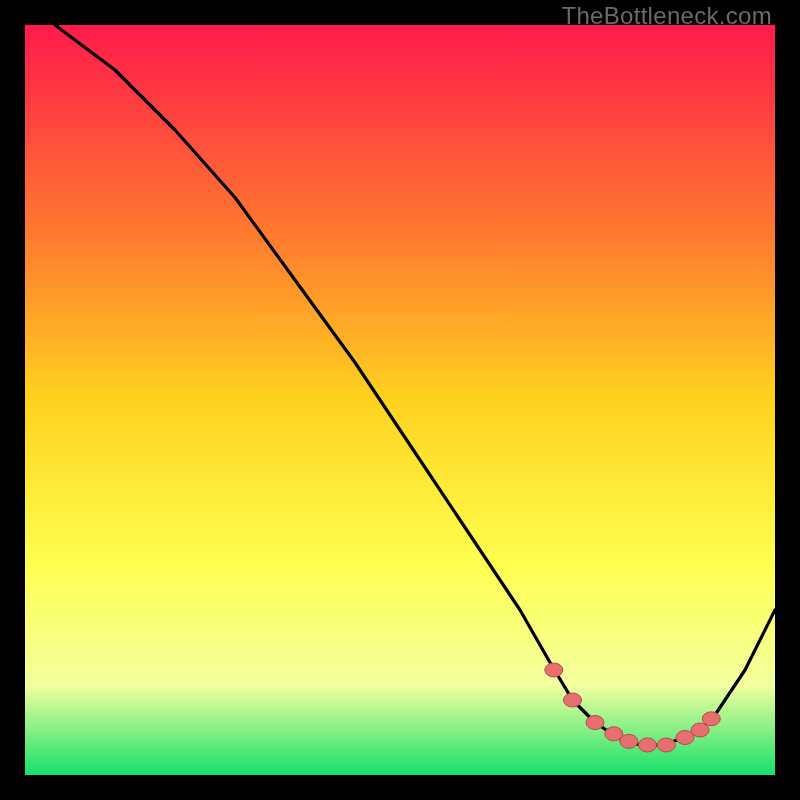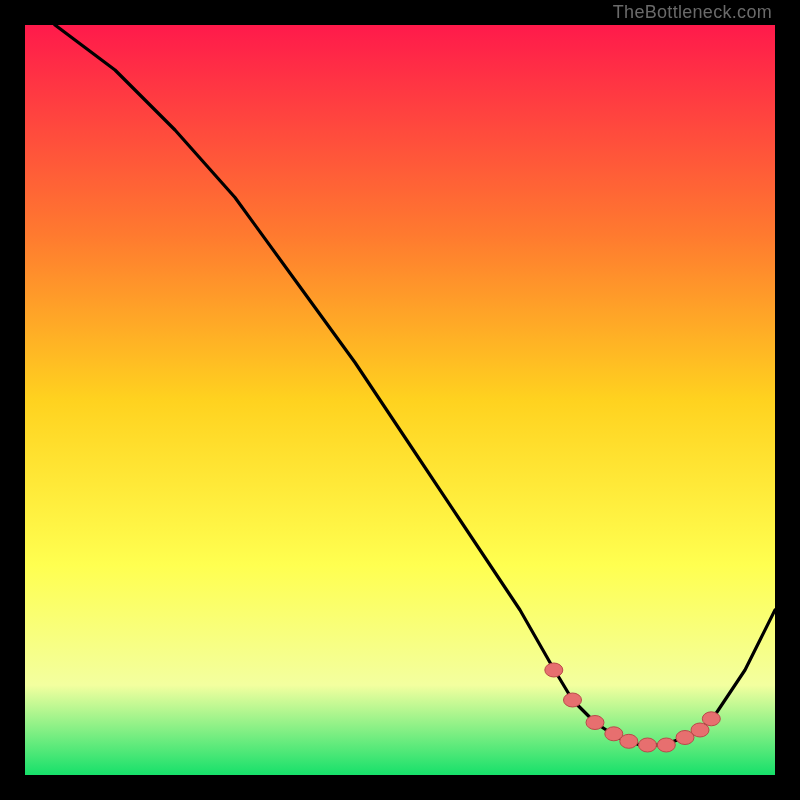--- a/index.html
+++ b/index.html
@@ -24,21 +24,21 @@
     left: 0;
     top: 0;
     width: 750px;
     height: 750px;
   }
   .watermark {
     position: absolute;
     top: 2px;
     right: 28px;
     color: #6a6a6a;
-    font-size: 18px;
+    font-size: 24px;
     font-weight: 500;
     letter-spacing: 0.3px;
     user-select: none;
   }
   svg { display: block; }
 </style>
 </head>
 <body>
 
 <div class="frame">

